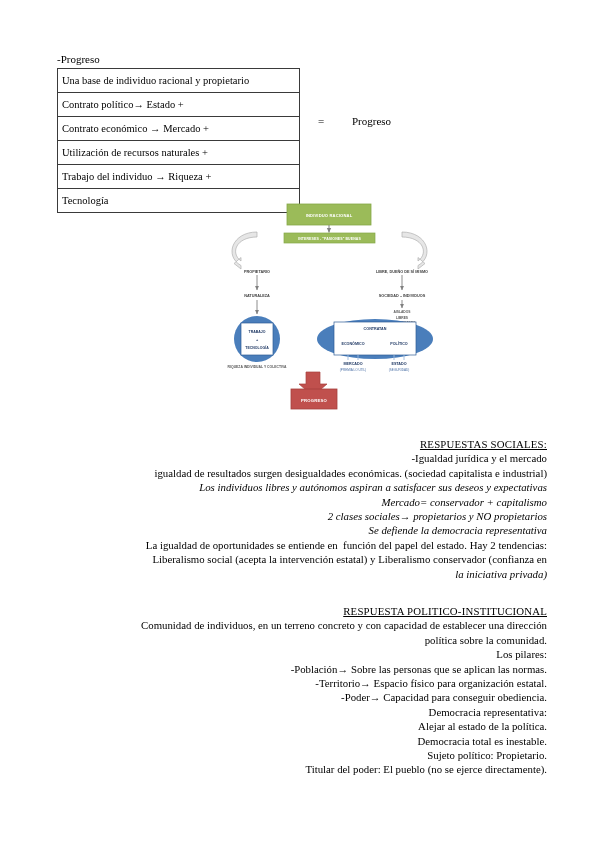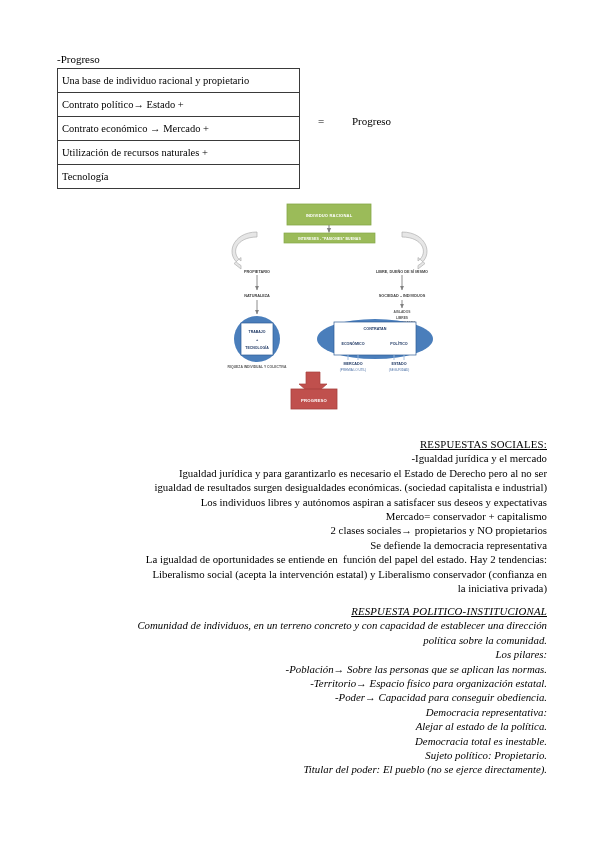--- a/index.html
+++ b/index.html
@@ -74,21 +74,21 @@
   }
   .body-block {
     position: absolute;
     left: 57px;
     width: 490px;
     font-size: 10.8px;
     line-height: 14.4px;
   }
   .line { white-space: pre-wrap; text-align: right; }
   .ind1 { padding-left: 36px; }
-  .ind2 { padding-left: 74px; }
+  .ind2 { padding-left: 74px; font-style: italic; }
 </style>
 </head>
 <body>
 
 <div id="page">
 
   <div class="progreso-heading">-Progreso</div>
 
   <table class="box-table">
     <tbody>
@@ -96,20 +96,23 @@
       <td>Una base de individuo racional y propietario</td>
     </tr>
     <tr>
       <td>Contrato político→ Estado +</td>
     </tr>
     <tr>
       <td>Contrato económico → Mercado +</td>
     </tr>
     <tr>
       <td>Utilización de recursos naturales +</td>
+    </tr>
+    <tr>
+      <td>Trabajo del individuo → Riqueza +</td>
     </tr>
     <tr>
       <td>Tecnología</td>
     </tr>
   </tbody>
     </table>
 
   <div class="equals-sign">=</div>
   <div class="progreso-right">Progreso</div>
 
@@ -183,32 +186,31 @@
       </g>
 
       <rect x="81" y="193" width="46" height="20" fill="#C0504D" stroke="#A63F3C" stroke-width="0.8"></rect>
       <text x="104" y="205.5" font-family="'Liberation Sans',sans-serif" font-size="4.2" fill="#ffffff" text-anchor="middle" font-weight="bold" letter-spacing="0.2">PROGRESO</text>
     </svg>
   </div>
 
   <div class="body-block" style="top:437px;">
     <div class="line sect-title">RESPUESTAS SOCIALES:</div>
     <div class="line">-Igualdad jurídica y el mercado</div>
-    <div class="line ind1">Igualdad jurídica y para garantizarlo es necesario el Estado de Derecho pero al no ser</div>
     <div class="line ind1">igualdad de resultados surgen desigualdades económicas. (sociedad capitalista e industrial)</div>
     <div class="line ind2">Los individuos libres y autónomos aspiran a satisfacer sus deseos y expectativas</div>
     <div class="line ind2">Mercado= conservador + capitalismo</div>
     <div class="line ind2">2 clases sociales→ propietarios y NO propietarios</div>
     <div class="line ind2">Se defiende la democracia representativa</div>
     <div class="line ind1">La igualdad de oportunidades se entiende en  función del papel del estado. Hay 2 tendencias:</div>
     <div class="line ind1">Liberalismo social (acepta la intervención estatal) y Liberalismo conservador (confianza en</div>
     <div class="line ind2">la iniciativa privada)</div>
   </div>
 
-  <div class="body-block" style="top:604px;font-style:italic;">
+  <div class="body-block" style="top:604px;">
     <div class="line sect-title">RESPUESTA POLITICO-INSTITUCIONAL</div>
     <div class="line">Comunidad de individuos, en un terreno concreto y con capacidad de establecer una dirección</div>
     <div class="line">política sobre la comunidad.</div>
     <div class="line">Los pilares:</div>
     <div class="line">-Población→ Sobre las personas que se aplican las normas.</div>
     <div class="line">-Territorio→ Espacio físico para organización estatal.</div>
     <div class="line">-Poder→ Capacidad para conseguir obediencia.</div>
     <div class="line">Democracia representativa:</div>
     <div class="line ind1">Alejar al estado de la política.</div>
     <div class="line ind1">Democracia total es inestable.</div>

